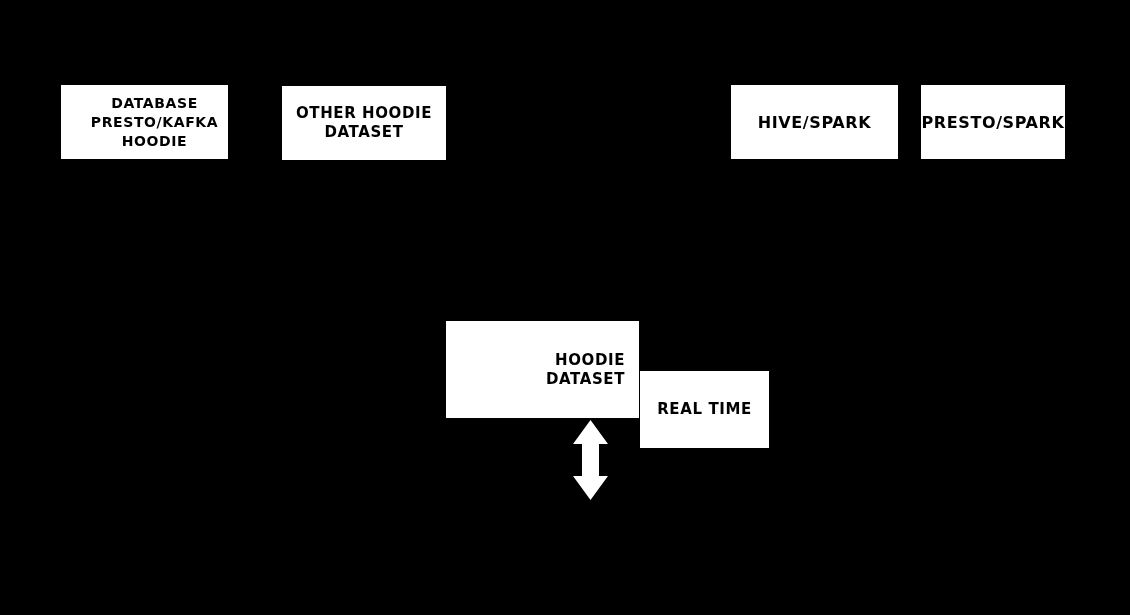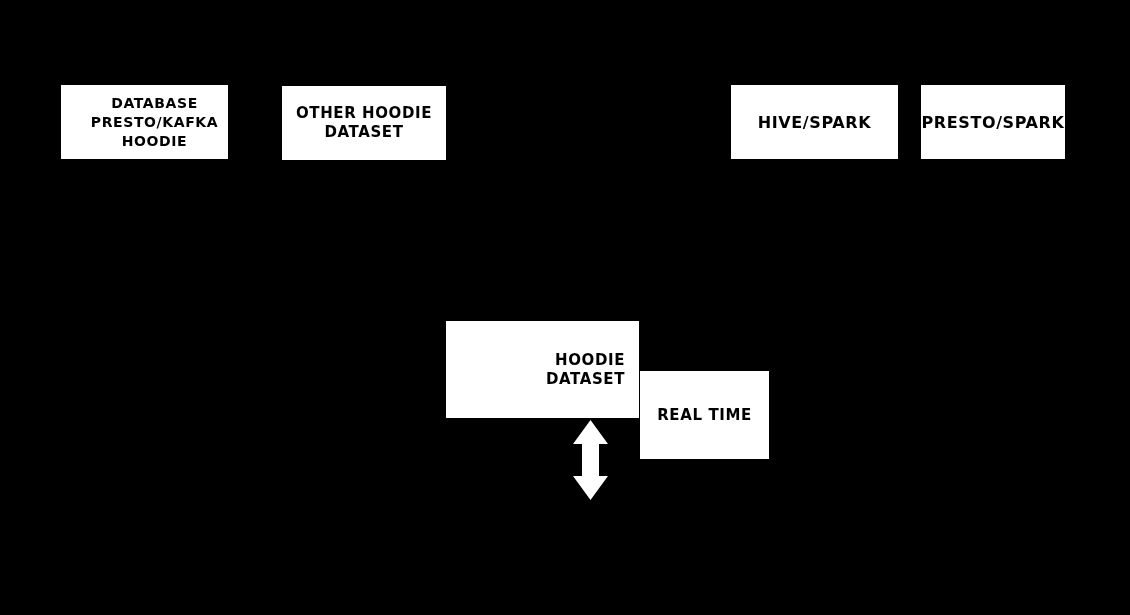--- a/index.html
+++ b/index.html
@@ -32,21 +32,21 @@
   }
   .node .line { white-space: nowrap; }
 
   .n-db      { left: 61px;  top: 85px;  width: 167px; height: 74px; font-size: 14px; padding-left: 20px; }
   .n-other   { left: 282px; top: 86px;  width: 164px; height: 74px; align-items: center; }
   .n-hive    { left: 731px; top: 85px;  width: 167px; height: 74px; font-size: 16px; }
   .n-presto  { left: 921px; top: 85px;  width: 144px; height: 74px; font-size: 16px; }
   .n-hoodie  { left: 446px; top: 321px; width: 193px; height: 97px;
                align-items: flex-end; padding-right: 14px; }
   .n-readopt { left: 640px; top: 290px; width: 129px; height: 79px; }
-  .n-realtime{ left: 640px; top: 371px; width: 129px; height: 88px; }
+  .n-realtime{ left: 640px; top: 371px; width: 129px; height: 77px; }
   .n-hdfs    { left: 446px; top: 500px; width: 288px; height: 74px; }
 
   .arrow-wrap {
     position: absolute;
     left: 573px;
     top: 420px;
     width: 35px;
     height: 80px;
   }
   .arrow-wrap svg { display: block; }

